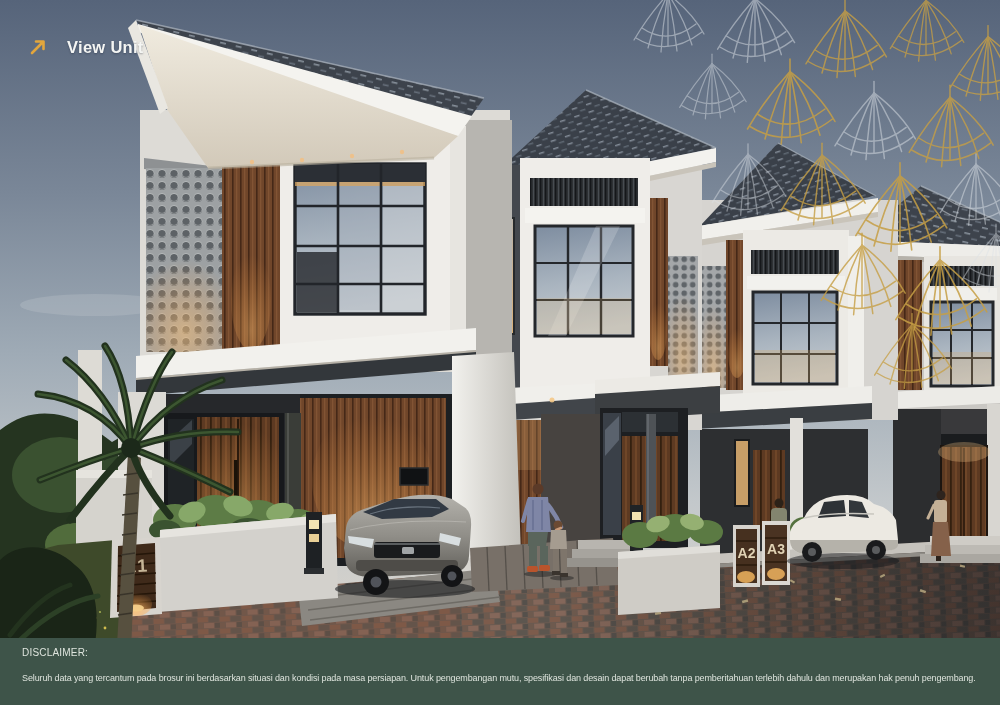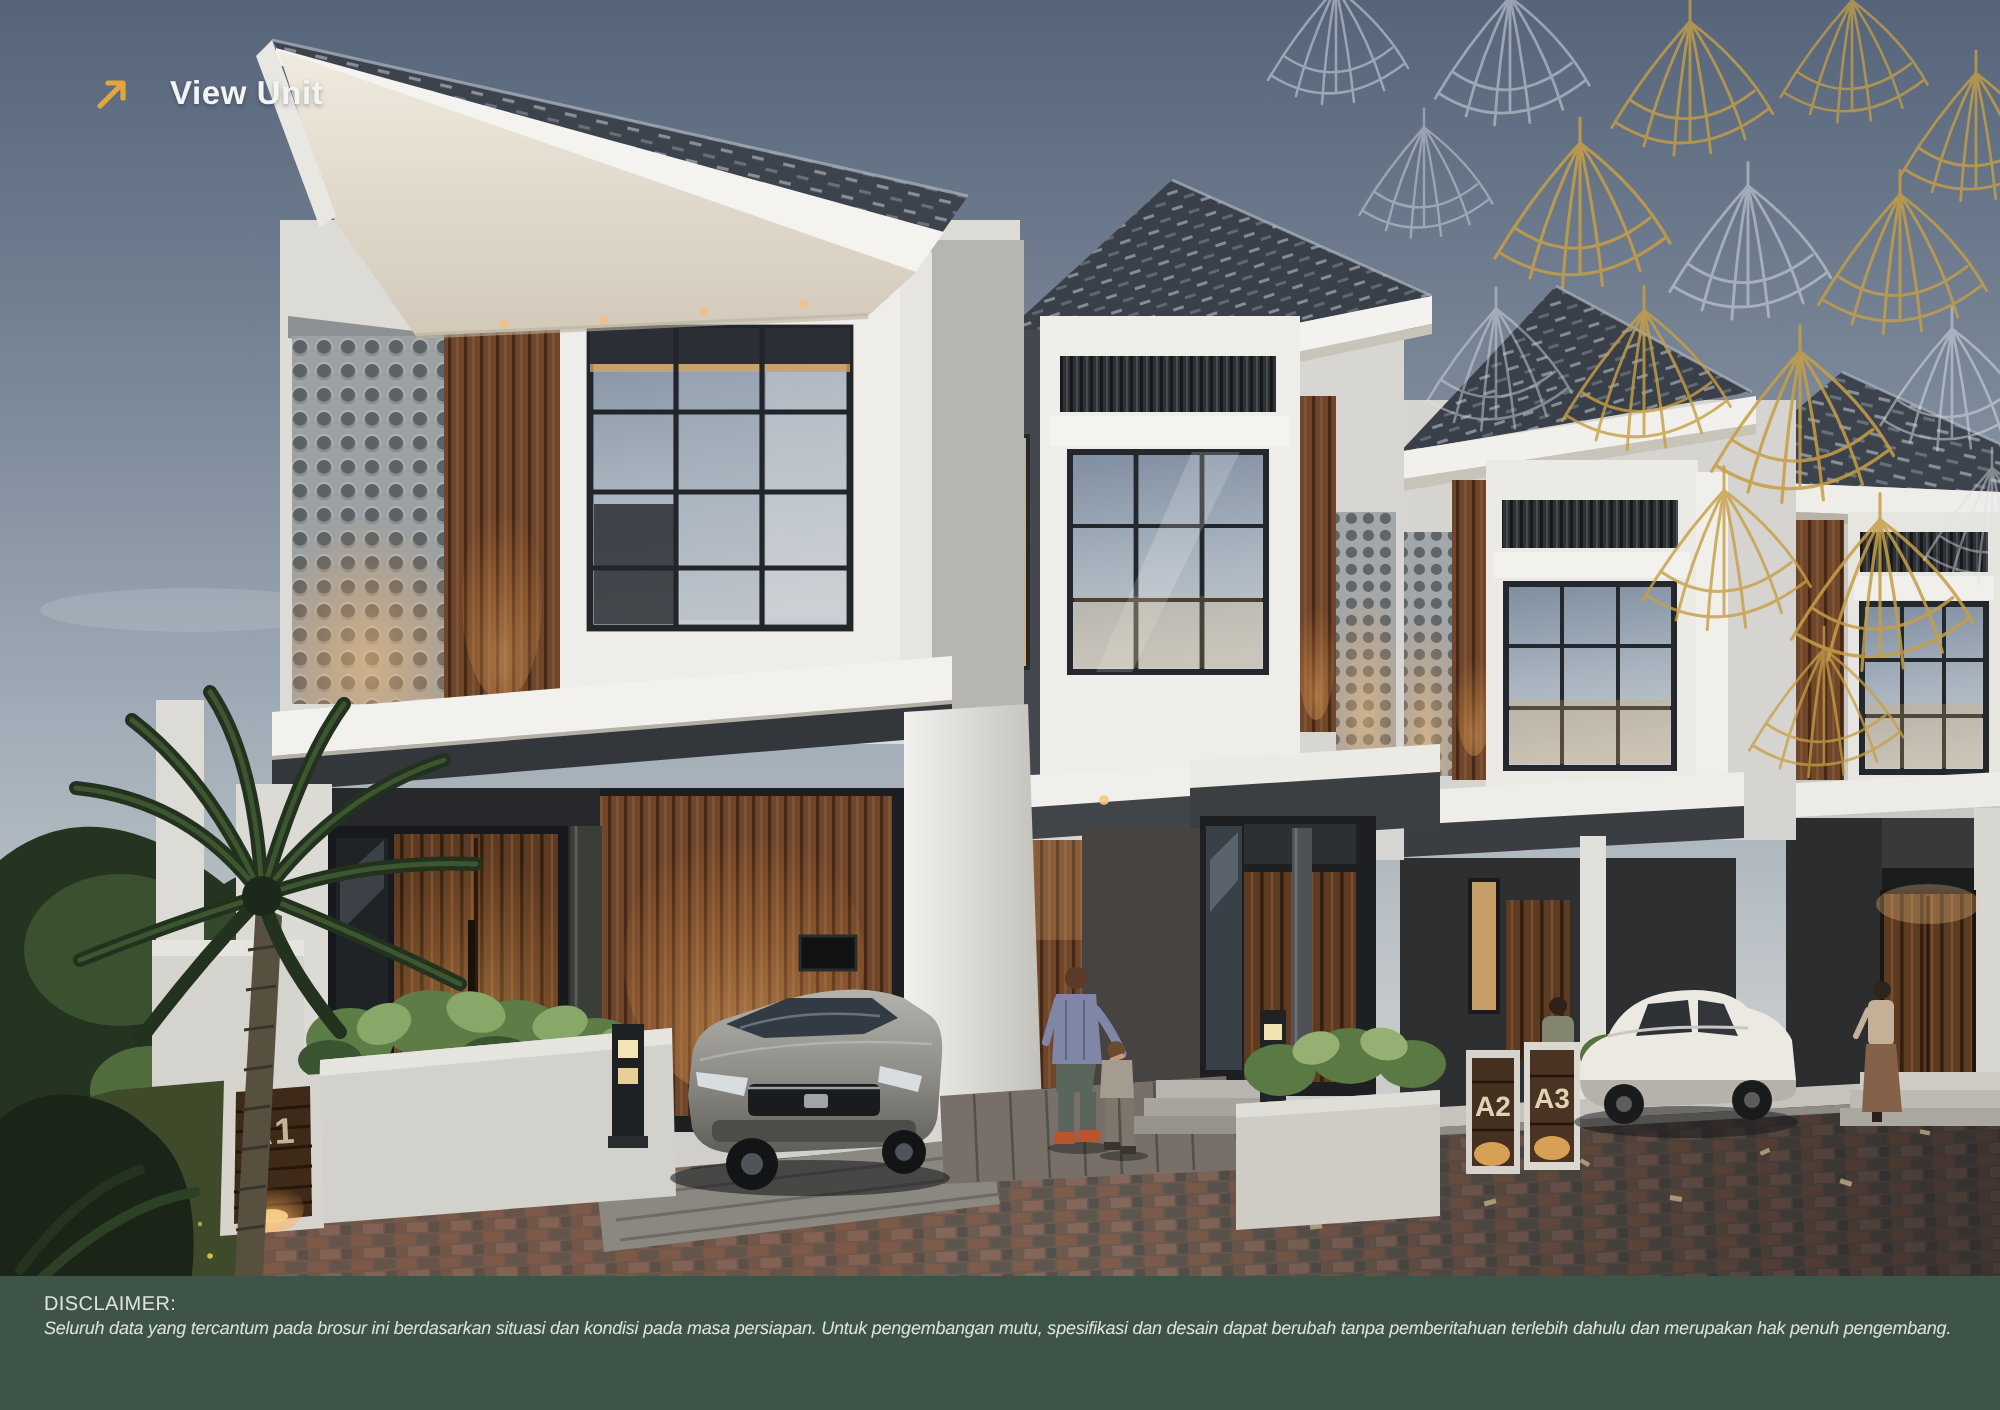--- a/index.html
+++ b/index.html
@@ -3,32 +3,32 @@
 <meta charset="utf-8">
 <style>
   :root{
     --accent_gold:#E2A63D; --fan_gold:#C69F45; --fan_silver:#DCE1E6;
     --band_green:#3E5449; --disclaimer_text:#DEE4DD; --view_unit_text:#F4F5F3;
   }
   html,body{margin:0;padding:0;background:#222;}
   .stage{position:relative;width:1000px;height:705px;overflow:hidden;
          font-family:"Liberation Sans",sans-serif;background:#6b7a8c;}
   .scene{position:absolute;left:0;top:0;width:1000px;height:705px;display:block;}
-  .view-unit{position:absolute;left:46px;top:37px;display:flex;align-items:center;
+  .view-unit{position:absolute;left:28px;top:37px;display:flex;align-items:center;
              gap:19px;cursor:pointer;user-select:none;}
   .view-unit-label{color:var(--view_unit_text,#F4F5F3);font-size:16.5px;font-weight:600;
                    letter-spacing:.3px;text-shadow:0 1px 2px rgba(20,30,45,.35);}
   .arrow-svg{width:20px;height:20px;display:block;}
   .band{position:absolute;left:0;bottom:0;width:1000px;height:67px;
         background:var(--band_green,#3E5449);box-sizing:border-box;
         padding:9px 0 0 22px;}
   .band .h{color:var(--disclaimer_text,#DEE4DD);font-size:10px;font-weight:500;
-           letter-spacing:.2px;margin-bottom:1px;}
+           letter-spacing:.2px;margin-bottom:15px;}
   .band .l{color:var(--disclaimer_text,#DEE4DD);font-size:9px;letter-spacing:-0.12px;
-           line-height:11.6px;white-space:nowrap;font-style:italic;}
+           line-height:11.6px;white-space:nowrap;}
   .fan-g{stroke:var(--fan_gold,#C69F45);}
   .fan-s{stroke:var(--fan_silver,#DCE1E6);}
 </style>
 </head>
 <body>
 
 <div class="stage">
 
 <svg class="scene" viewBox="0 0 1000 705">
   <defs>

